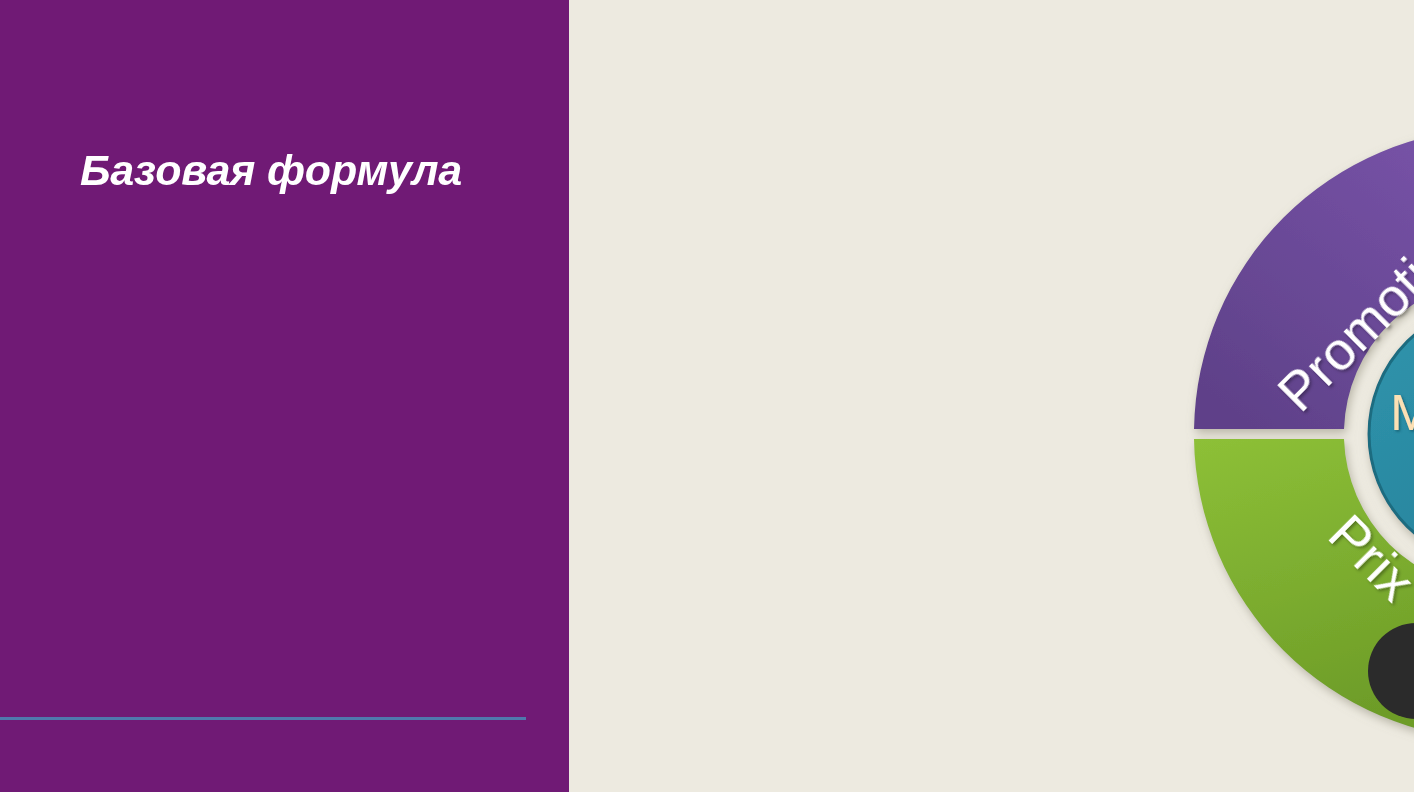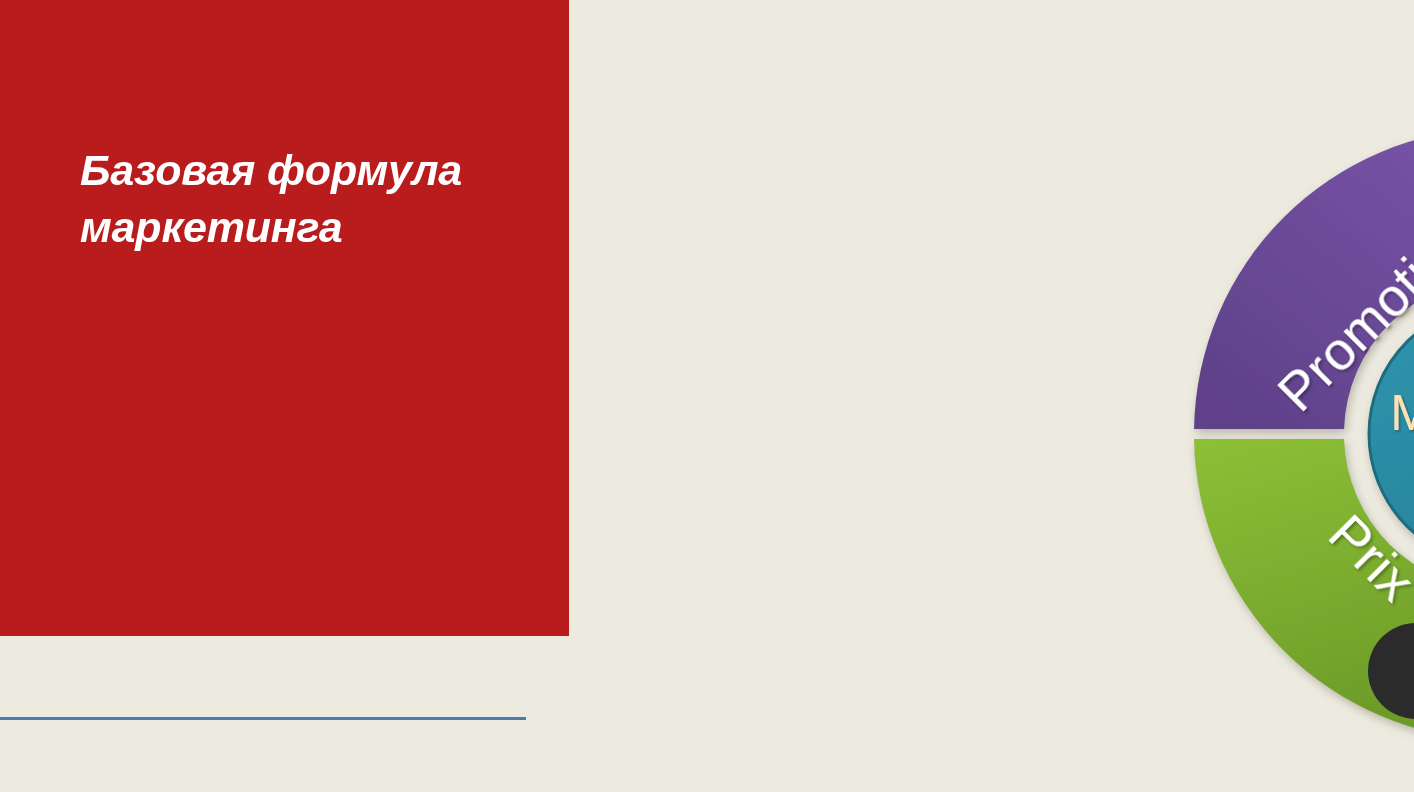--- a/index.html
+++ b/index.html
@@ -20,22 +20,22 @@
     inset: 0;
     background: #edeae0;
   }
 
   
   .title-panel {
     position: absolute;
     left: 0;
     top: 0;
     width: 569px;
-    height: 636px;
-    background: #b91c1c;
+    height: 792px;
+    background: #701a75;
   }
   .title-text {
     position: absolute;
     left: 80px;
     top: 142px;
     width: 440px;
     color: #ffffff;
     font-family: "Liberation Sans", sans-serif;
     font-size: 43px;
     font-weight: bold;
@@ -104,21 +104,20 @@
   }
 </style>
 </head>
 <body>
 
 <div class="slide">
 
   <div class="title-panel">
     <div class="title-text">
       <div>Базовая формула</div>
-      <div>маркетинга</div>
     </div>
     <div class="title-rule"></div>
   </div>
 
   <div class="content">
 
     <div class="donut-wrap">
       <svg class="donut-svg" viewBox="0 0 622 622" xmlns="http://www.w3.org/2000/svg">
         <defs>
           <linearGradient id="gradProduit" x1="0" y1="0" x2="0.4" y2="1">

